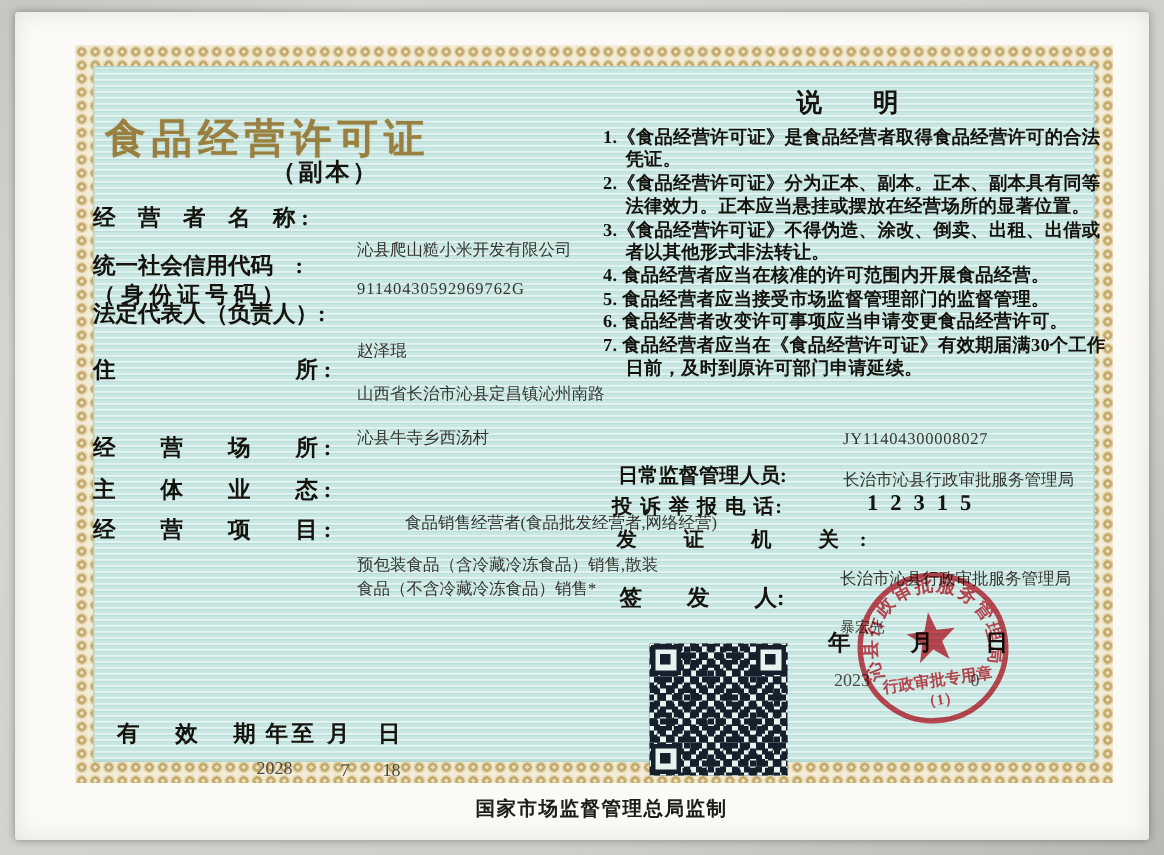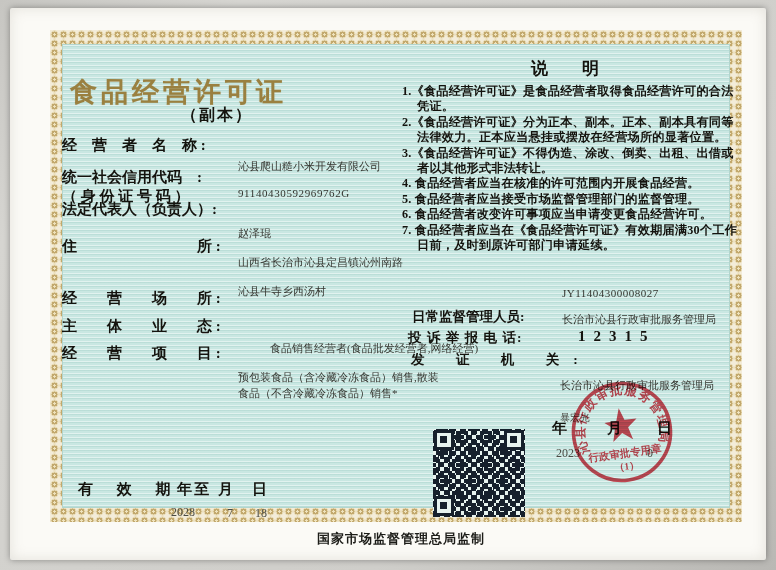--- a/index.html
+++ b/index.html
@@ -114,20 +114,21 @@
     <div class="note">7. 食品经营者应当在《食品经营许可证》有效期届满30个工作日前，及时到原许可部门申请延续。</div>
   </div>
 
   <div class="abs val" style="left:562px;top:287px;letter-spacing:.5px;">JY11404300008027</div>
   <div class="abs lbl-r" style="left:412px;top:308px;">日常监督管理人员:</div>
   <div class="abs val" style="left:562px;top:312px;">长治市沁县行政审批服务管理局</div>
   <div class="abs lbl-r" style="left:408px;top:329px;letter-spacing:1px;">投 诉 举 报 电 话:</div>
   <div class="abs hotline-val" style="left:578px;top:328px;">12315</div>
   <div class="abs lbl-r" style="left:411px;top:351px;letter-spacing:14px;">发 证 机 关:</div>
   <div class="abs val" style="left:560px;top:378px;">长治市沁县行政审批服务管理局</div>
+  <div class="abs lbl-r" style="left:413px;top:389px;font-size:15px;">签　　发　　人:</div>
 
   <div class="abs signer-name" style="left:560px;top:411px;">暴宏光</div>
   <div class="abs big-ymd" style="left:552px;top:419px;">年</div>
   <div class="abs big-ymd" style="left:607px;top:419px;">月</div>
   <div class="abs big-ymd" style="left:657px;top:419px;">日</div>
   <div class="abs date-val" style="left:556px;top:446px;">2023</div>
   <div class="abs date-val" style="left:647px;top:446px;">0</div>
 
   <div class="qr">
     <div class="finder tl"></div>

